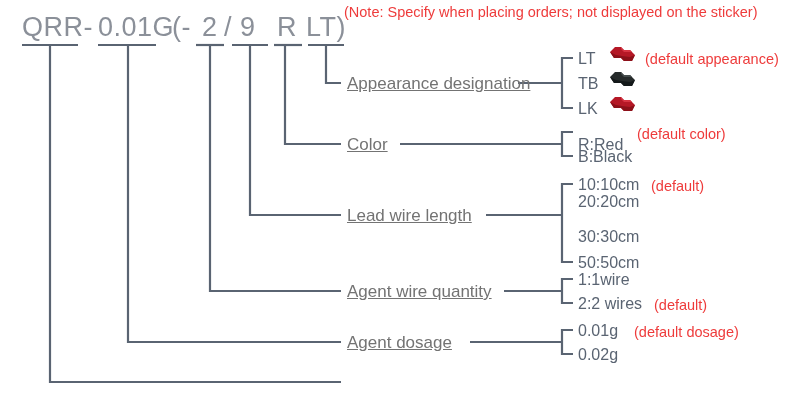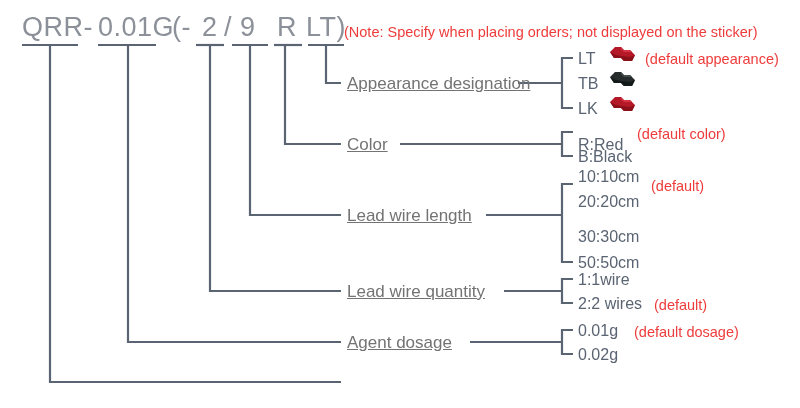--- a/index.html
+++ b/index.html
@@ -117,26 +117,26 @@
 
   <div class="code-seg" style="left:22px; top:14px;">QRR-</div>
   <div class="code-seg" style="left:98px; top:14px;">0.01G</div>
   <div class="code-seg" style="left:172px; top:14px;">(-</div>
   <div class="code-seg" style="left:202px; top:14px;">2</div>
   <div class="code-seg" style="left:224px; top:14px;">/</div>
   <div class="code-seg" style="left:240px; top:14px;">9</div>
   <div class="code-seg" style="left:277px; top:14px;">R</div>
   <div class="code-seg" style="left:306px; top:14px;">LT)</div>
 
-  <div class="note-text" style="left:344px; top:25px;">(Note: Specify when placing orders; not displayed on the sticker)</div>
+  <div class="note-text" style="left:344px; top:5px;">(Note: Specify when placing orders; not displayed on the sticker)</div>
 
   <div class="cat-label" style="left:347px; top:75px;">Appearance designation</div>
   <div class="cat-label" style="left:347px; top:136px;">Color</div>
   <div class="cat-label" style="left:347px; top:207px;">Lead wire length</div>
-  <div class="cat-label" style="left:347px; top:283px;">Lead wire quantity</div>
+  <div class="cat-label" style="left:347px; top:283px;">Agent wire quantity</div>
   <div class="cat-label" style="left:347px; top:334px;">Agent dosage</div>
 
   <div class="opt-text" style="left:578px; top:51px;">LT</div>
   <svg class="dev-icon" style="left:608px; top:44px;" viewBox="0 0 30 20">
     <path d="M2,8 L7,3 L13,3 L16,6 L22,6 L27,11 L24,17 L16,17 L13,14 L6,14 Z" fill="#b51826"></path>
     <path d="M13,3 L16,6 L22,6 L24,8 L16,8 L13,5 Z" fill="#d63442"></path>
     <path d="M2,8 L6,14 L13,14 L16,17 L24,17 L27,11 L22,13 L14,12 L8,11 Z" fill="#8c1019"></path>
   </svg>
   <div class="note-text" style="left:645px; top:52px;">(default appearance)</div>
 
@@ -151,21 +151,21 @@
   <svg class="dev-icon" style="left:608px; top:94px;" viewBox="0 0 30 20">
     <path d="M2,8 L7,3 L13,3 L16,6 L22,6 L27,11 L24,17 L16,17 L13,14 L6,14 Z" fill="#b51826"></path>
     <path d="M13,3 L16,6 L22,6 L24,8 L16,8 L13,5 Z" fill="#d63442"></path>
     <path d="M2,8 L6,14 L13,14 L16,17 L24,17 L27,11 L22,13 L14,12 L8,11 Z" fill="#8c1019"></path>
   </svg>
 
   <div class="opt-text" style="left:578px; top:125px;margin-top:12px;">R:Red</div>
   <div class="note-text" style="left:637px; top:127px;">(default color)</div>
   <div class="opt-text" style="left:578px; top:149px;">B:Black</div>
 
-  <div class="opt-text" style="left:578px; top:169px;">10:10cm</div>
+  <div class="opt-text" style="left:578px; top:177px;">10:10cm</div>
   <div class="note-text" style="left:651px; top:179px;">(default)</div>
   <div class="opt-text" style="left:578px; top:194px;">20:20cm</div>
   <div class="opt-text" style="left:578px; top:229px;">30:30cm</div>
   <div class="opt-text" style="left:578px; top:255px;">50:50cm</div>
 
   <div class="opt-text" style="left:578px; top:272px;">1:1wire</div>
   <div class="opt-text" style="left:578px; top:296px;">2:2 wires</div>
   <div class="note-text" style="left:654px; top:298px;">(default)</div>
 
   <div class="opt-text" style="left:578px; top:323px;">0.01g</div>

